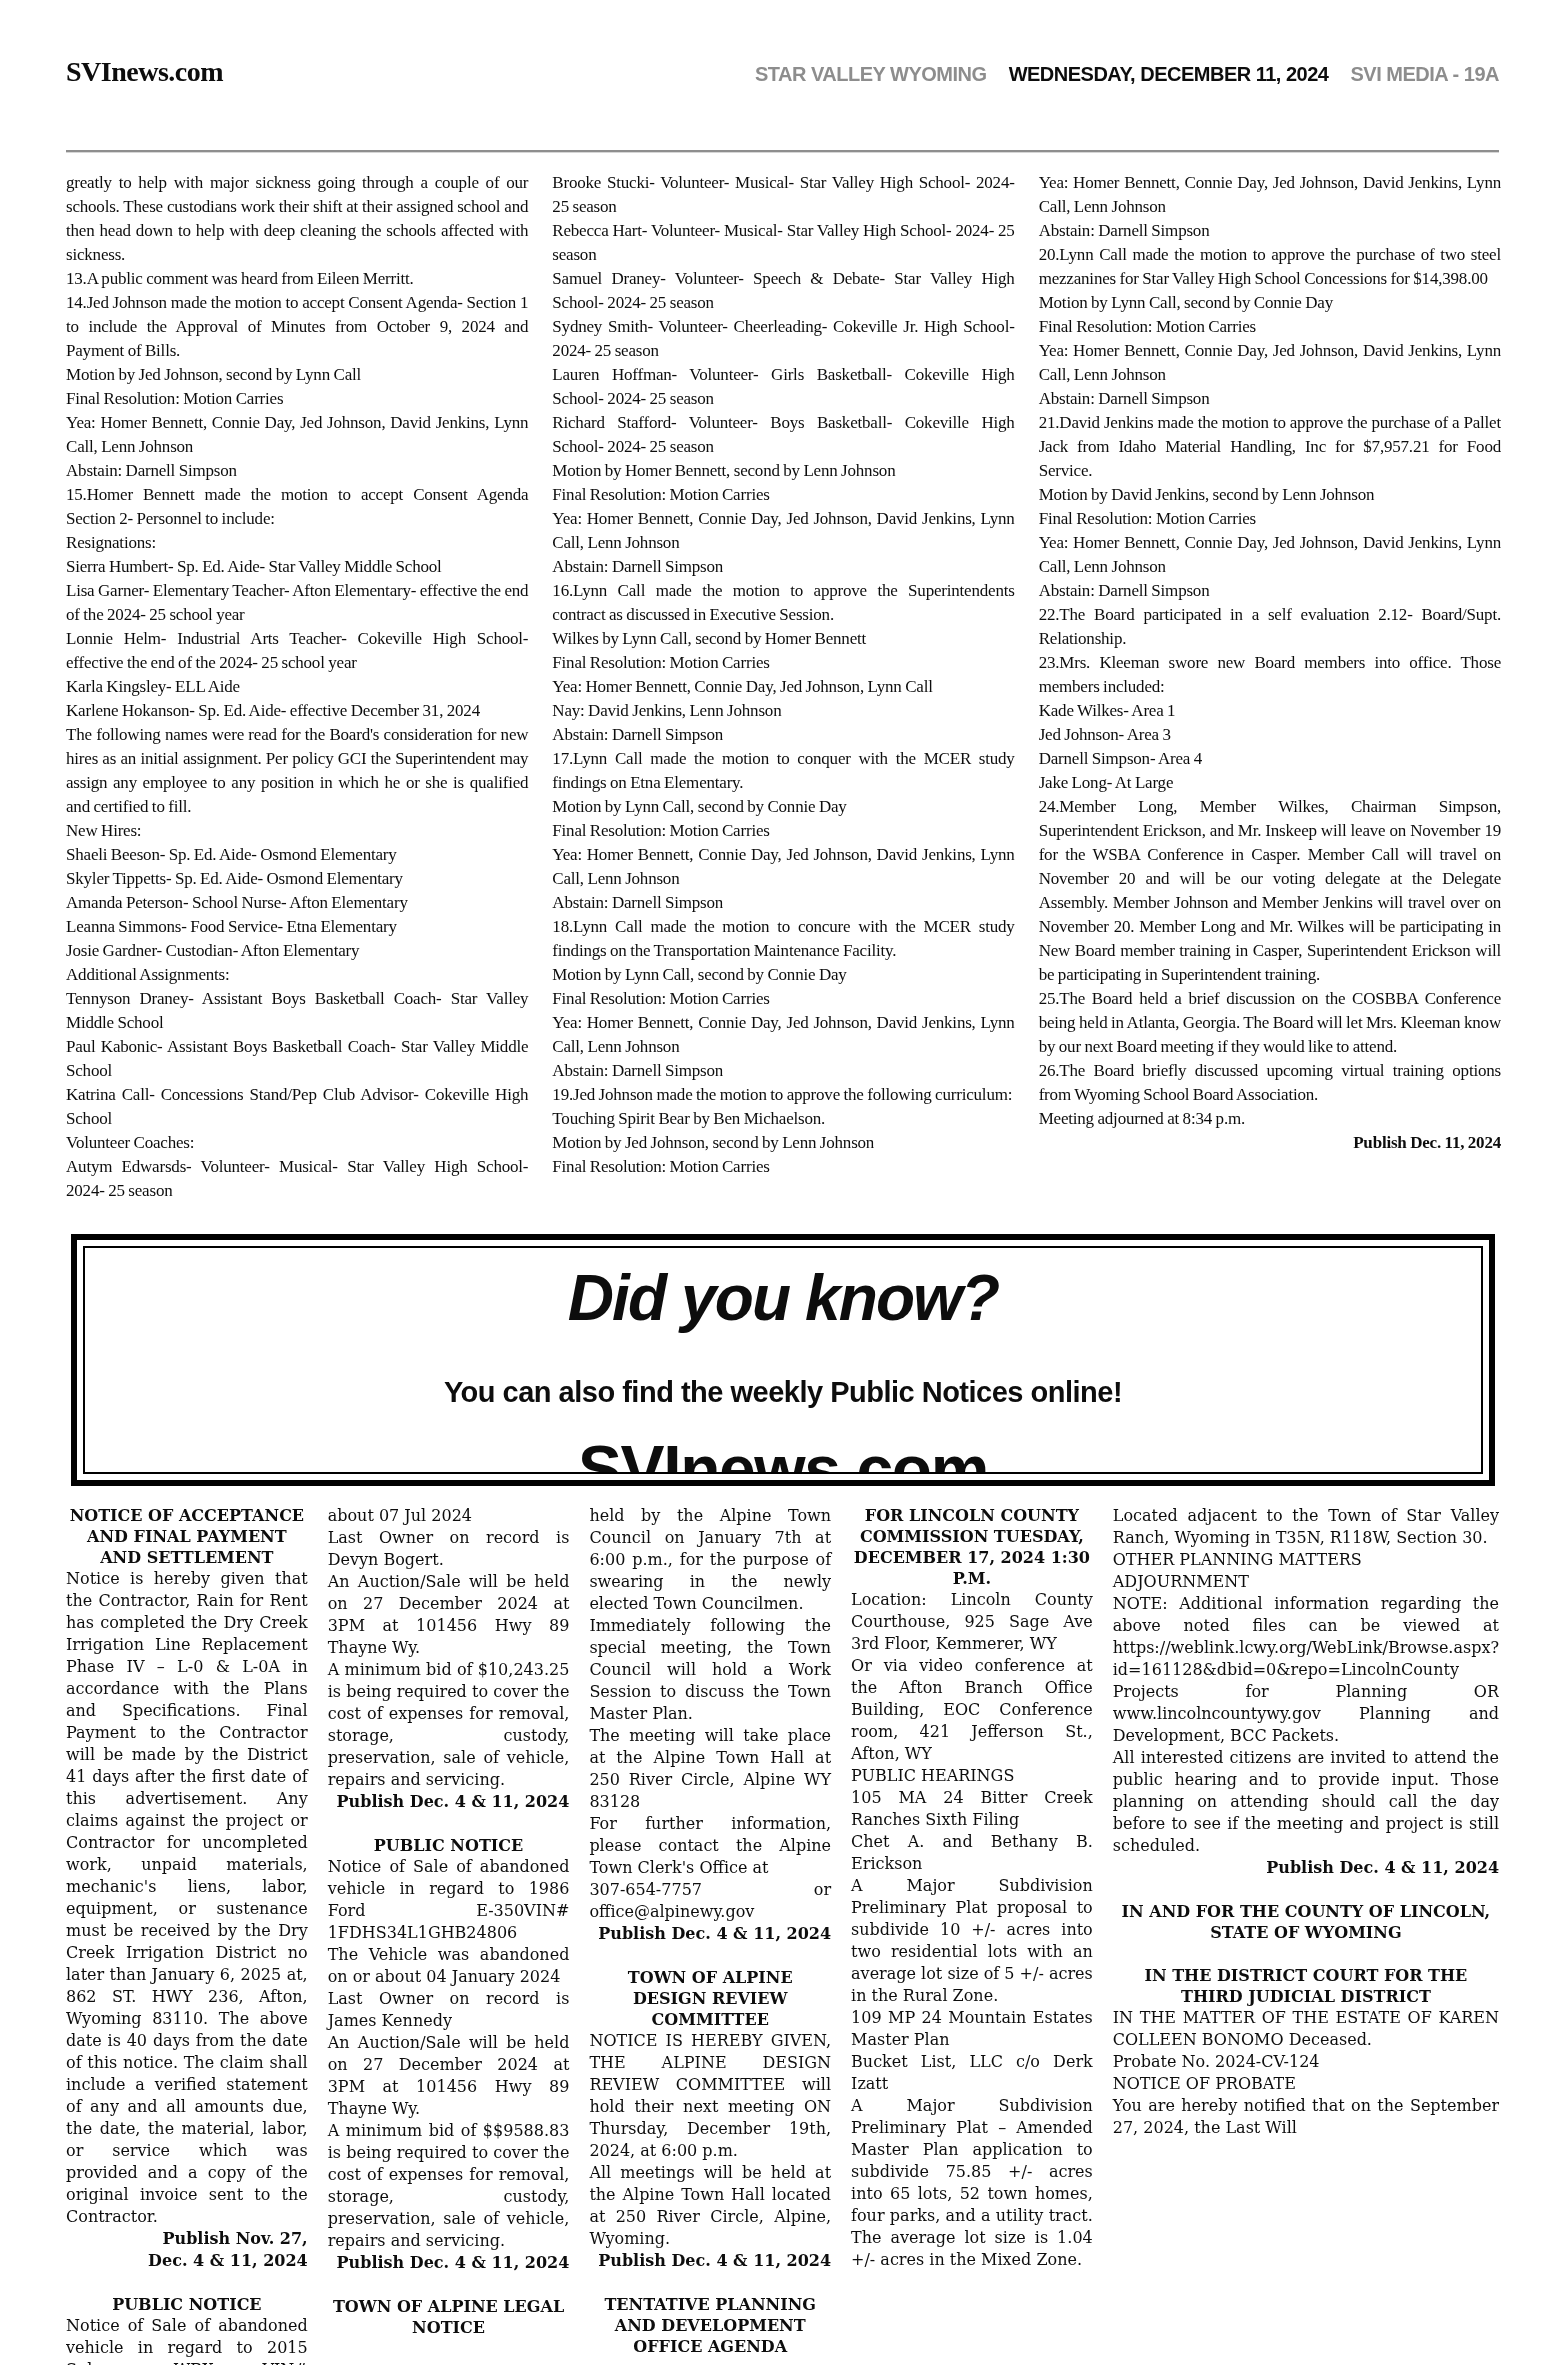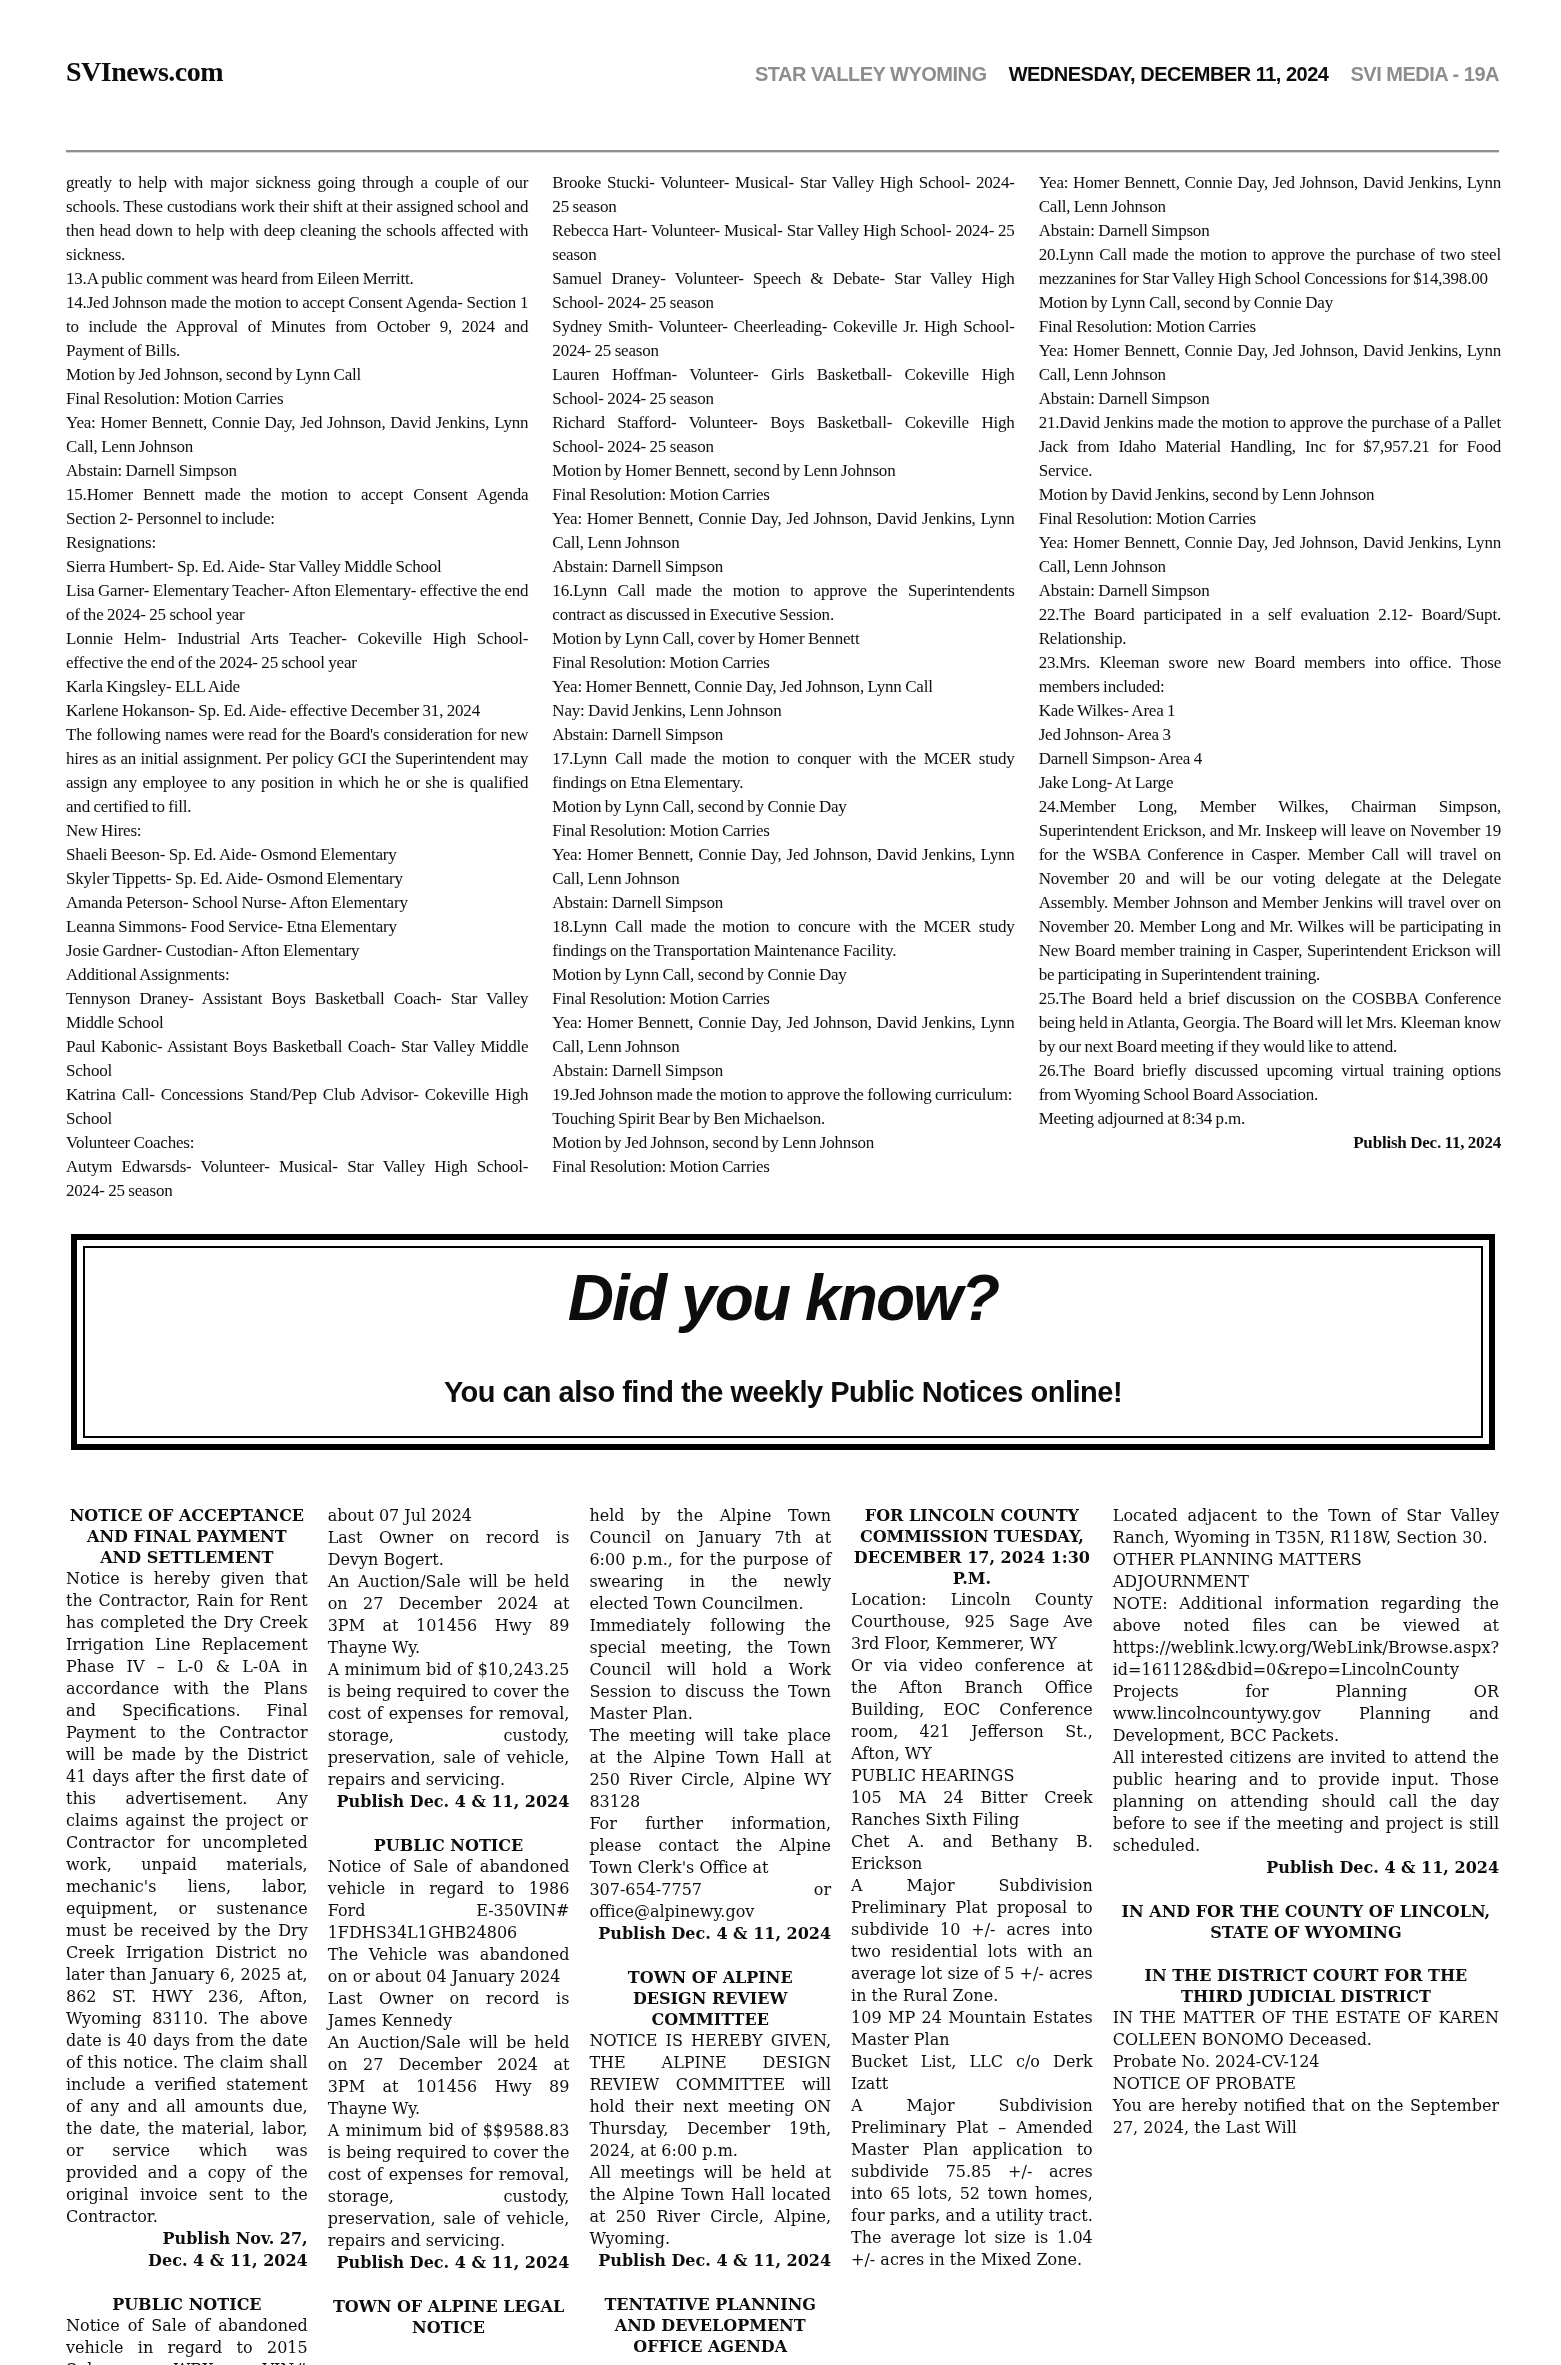--- a/index.html
+++ b/index.html
@@ -46,21 +46,21 @@
     height: 1055px; display: flex; gap: 24px; overflow: hidden;
   }
   .minutes .col {
     flex: 1 1 0;
     font-size: 17px; line-height: 24px; letter-spacing: -0.2px;
     word-spacing: -0.5px;
   }
 
   
   .banner {
-    position: absolute; top: 1234px; left: 71px; right: 66px; height: 216px;
+    position: absolute; top: 1234px; left: 71px; right: 66px; height: 252px;
     border: 6.2px solid #000; box-sizing: border-box; background: #fff;
   }
   .banner-inner {
     position: absolute; left: 5.7px; right: 5.7px; top: 5.7px; bottom: 5.7px;
     border: 2.4px solid #000; text-align: center; overflow: hidden;
     font-family: "Liberation Sans", sans-serif;
   }
   .banner-title {
     font-size: 64px; font-weight: bold; font-style: italic;
     margin-top: 13.2px; letter-spacing: -1.9px;
@@ -136,21 +136,21 @@
         <p class="para j">Rebecca Hart- Volunteer- Musical- Star Valley High School- 2024- 25 season</p>
         <p class="para j">Samuel Draney- Volunteer- Speech &amp; Debate- Star Valley High School- 2024- 25 season</p>
         <p class="para j">Sydney Smith- Volunteer- Cheerleading- Cokeville Jr. High School- 2024- 25 season</p>
         <p class="para j">Lauren Hoffman- Volunteer- Girls Basketball- Cokeville High School- 2024- 25 season</p>
         <p class="para j">Richard Stafford- Volunteer- Boys Basketball- Cokeville High School- 2024- 25 season</p>
         <p class="para j">Motion by Homer Bennett, second by Lenn Johnson</p>
         <p class="para j">Final Resolution: Motion Carries</p>
         <p class="para j">Yea: Homer Bennett, Connie Day, Jed Johnson, David Jenkins, Lynn Call, Lenn Johnson</p>
         <p class="para j">Abstain: Darnell Simpson</p>
         <p class="para j">16.Lynn Call made the motion to approve the Superintendents contract as discussed in Executive Session.</p>
-        <p class="para j">Motion by Lynn Call, cover by Homer Bennett</p>
+        <p class="para j">Wilkes by Lynn Call, second by Homer Bennett</p>
         <p class="para j">Final Resolution: Motion Carries</p>
         <p class="para j">Yea: Homer Bennett, Connie Day, Jed Johnson, Lynn Call</p>
         <p class="para j">Nay: David Jenkins, Lenn Johnson</p>
         <p class="para j">Abstain: Darnell Simpson</p>
         <p class="para j">17.Lynn Call made the motion to conquer with the MCER study findings on Etna Elementary.</p>
         <p class="para j">Motion by Lynn Call, second by Connie Day</p>
         <p class="para j">Final Resolution: Motion Carries</p>
         <p class="para j">Yea: Homer Bennett, Connie Day, Jed Johnson, David Jenkins, Lynn Call, Lenn Johnson</p>
         <p class="para j">Abstain: Darnell Simpson</p>
         <p class="para j">18.Lynn Call made the motion to concure with the MCER study findings on the Transportation Maintenance Facility.</p>

